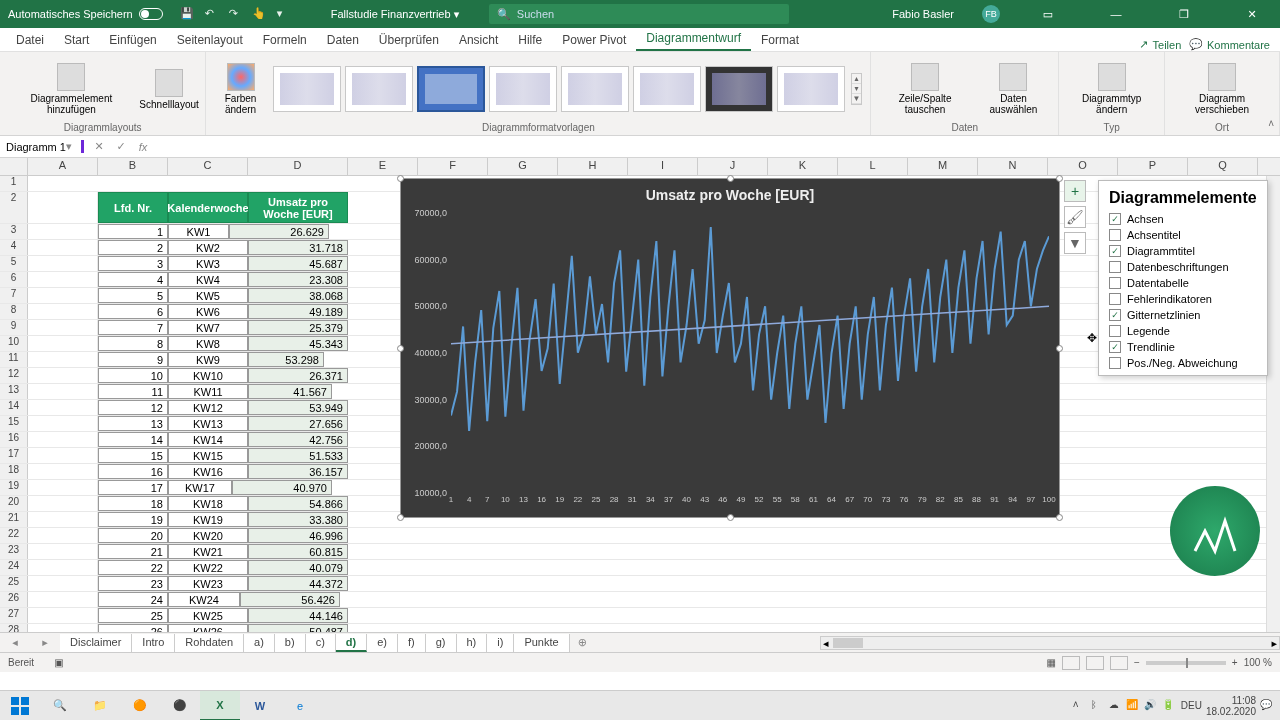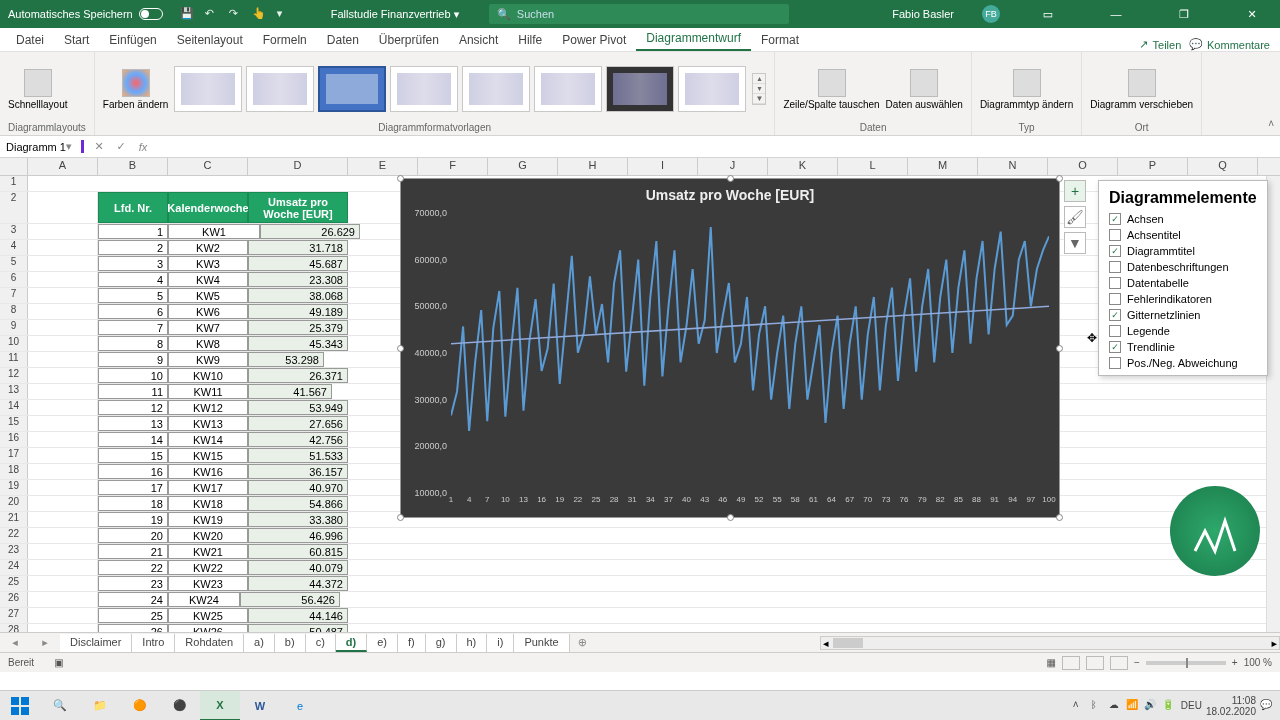--- a/index.html
+++ b/index.html
@@ -167,20 +167,24 @@
     <div class="tab">Format</div>
     <div class="tab-right">
     <span class="share-btn">↗ <span>Teilen</span></span>
     <span class="share-btn">💬 <span>Kommentare</span></span>
   </div>
 </div>
 
 <div class="ribbon">
   <div class="ribbon-group">
     <div class="group-items">
+      <div class="big-btn">
+          <div class="big-icon"></div>
+          <span>Diagrammelement hinzufügen</span>
+        </div>
       <div class="big-btn">
           <div class="big-icon"></div>
           <span>Schnelllayout</span>
         </div>
     </div>
     <div class="group-label">Diagrammlayouts</div>
   </div>
   <div class="ribbon-group">
     <div class="group-items">
       <div class="big-btn">
@@ -299,21 +303,21 @@
         <div class="row-h">2</div>
         <div class="cell col-A" style="width:70px"></div>
         <div class="cell hdr-cell" style="width:70px">Lfd. Nr.</div>
         <div class="cell hdr-cell" style="width:80px">Kalenderwoche</div>
         <div class="cell hdr-cell" style="width:100px">Umsatz pro Woche [EUR]</div>
       </div>
       <div class="row">
         <div class="row-h">3</div>
         <div class="cell" style="width:70px"></div>
         <div class="cell data-b" style="width:70px">1</div>
-        <div class="cell data-c" style="width:92px">KW1</div>
+        <div class="cell data-c" style="width:61px">KW1</div>
         <div class="cell data-d col-d-sel" style="width:100px">26.629</div>
       </div>
       <div class="row">
         <div class="row-h">4</div>
         <div class="cell" style="width:70px"></div>
         <div class="cell data-b" style="width:70px">2</div>
         <div class="cell data-c" style="width:80px">KW2</div>
         <div class="cell data-d col-d-sel" style="width:100px">31.718</div>
       </div>
       <div class="row">
@@ -411,21 +415,21 @@
         <div class="row-h">18</div>
         <div class="cell" style="width:70px"></div>
         <div class="cell data-b" style="width:70px">16</div>
         <div class="cell data-c" style="width:80px">KW16</div>
         <div class="cell data-d col-d-sel" style="width:100px">36.157</div>
       </div>
       <div class="row">
         <div class="row-h">19</div>
         <div class="cell" style="width:70px"></div>
         <div class="cell data-b" style="width:70px">17</div>
-        <div class="cell data-c" style="width:80px">KW17</div>
+        <div class="cell data-c" style="width:64px">KW17</div>
         <div class="cell data-d col-d-sel" style="width:100px">40.970</div>
       </div>
       <div class="row">
         <div class="row-h">20</div>
         <div class="cell" style="width:70px"></div>
         <div class="cell data-b" style="width:70px">18</div>
         <div class="cell data-c" style="width:80px">KW18</div>
         <div class="cell data-d col-d-sel" style="width:100px">54.866</div>
       </div>
       <div class="row">

